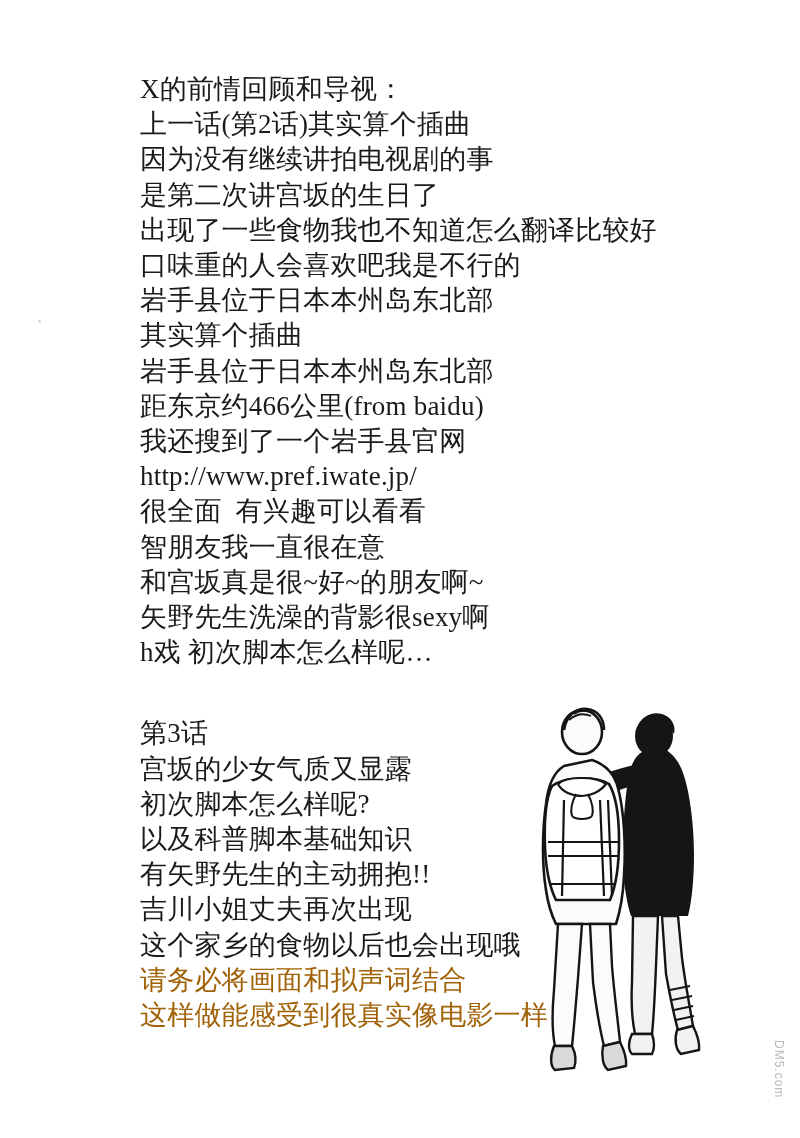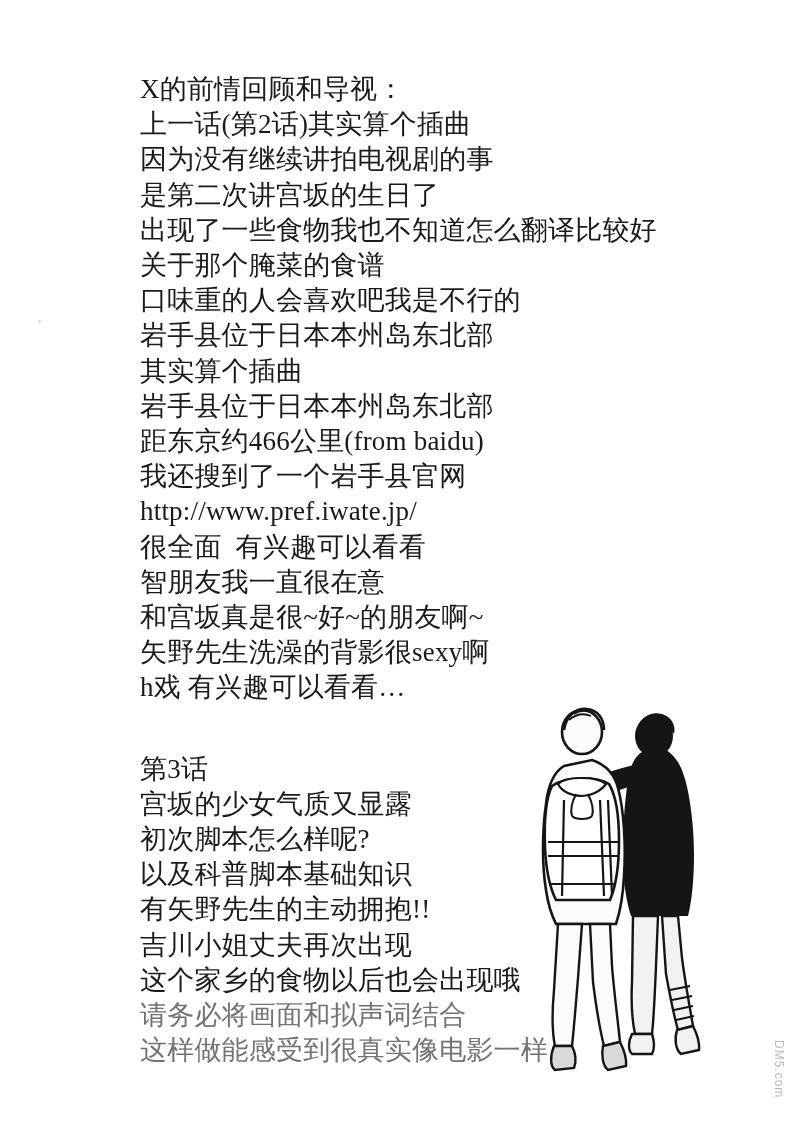--- a/index.html
+++ b/index.html
@@ -25,21 +25,21 @@
     z-index: 3;
   }
   .line {
     font-size: 27px;
     line-height: 35.2px;
     color: #1a1a1a;
     white-space: pre;
     letter-spacing: 0.2px;
   }
   .line.green {
-    color: #737373;
+    color: #a16207;
   }
   .gap {
     height: 34px;
   }
   .block-two {
     margin-top: 12px;
   }
 
   
   .illus {
@@ -160,33 +160,32 @@
     <span>DM5.com</span>
   </div>
 
   <div class="text-block">
 
     <div class="line">X的前情回顾和导视：</div>
     <div class="line">上一话(第2话)其实算个插曲</div>
     <div class="line">因为没有继续讲拍电视剧的事</div>
     <div class="line">是第二次讲宫坂的生日了</div>
     <div class="line">出现了一些食物我也不知道怎么翻译比较好</div>
-    <div class="line">关于那个腌菜的食谱</div>
     <div class="line">口味重的人会喜欢吧我是不行的</div>
     <div class="line">岩手县位于日本本州岛东北部</div>
     <div class="line">其实算个插曲</div>
     <div class="line">岩手县位于日本本州岛东北部</div>
     <div class="line">距东京约466公里(from baidu)</div>
     <div class="line">我还搜到了一个岩手县官网</div>
     <div class="line">http://www.pref.iwate.jp/</div>
     <div class="line">很全面  有兴趣可以看看</div>
     <div class="line">智朋友我一直很在意</div>
     <div class="line">和宫坂真是很~好~的朋友啊~</div>
     <div class="line">矢野先生洗澡的背影很sexy啊</div>
-    <div class="line">h戏 有兴趣可以看看…</div>
+    <div class="line">h戏 初次脚本怎么样呢…</div>
 
     <div class="gap"></div>
 
     <div class="block-two">
       <div class="line">第3话</div>
       <div class="line">宫坂的少女气质又显露</div>
       <div class="line">初次脚本怎么样呢?</div>
       <div class="line">以及科普脚本基础知识</div>
       <div class="line">有矢野先生的主动拥抱!!</div>
       <div class="line">吉川小姐丈夫再次出现</div>

